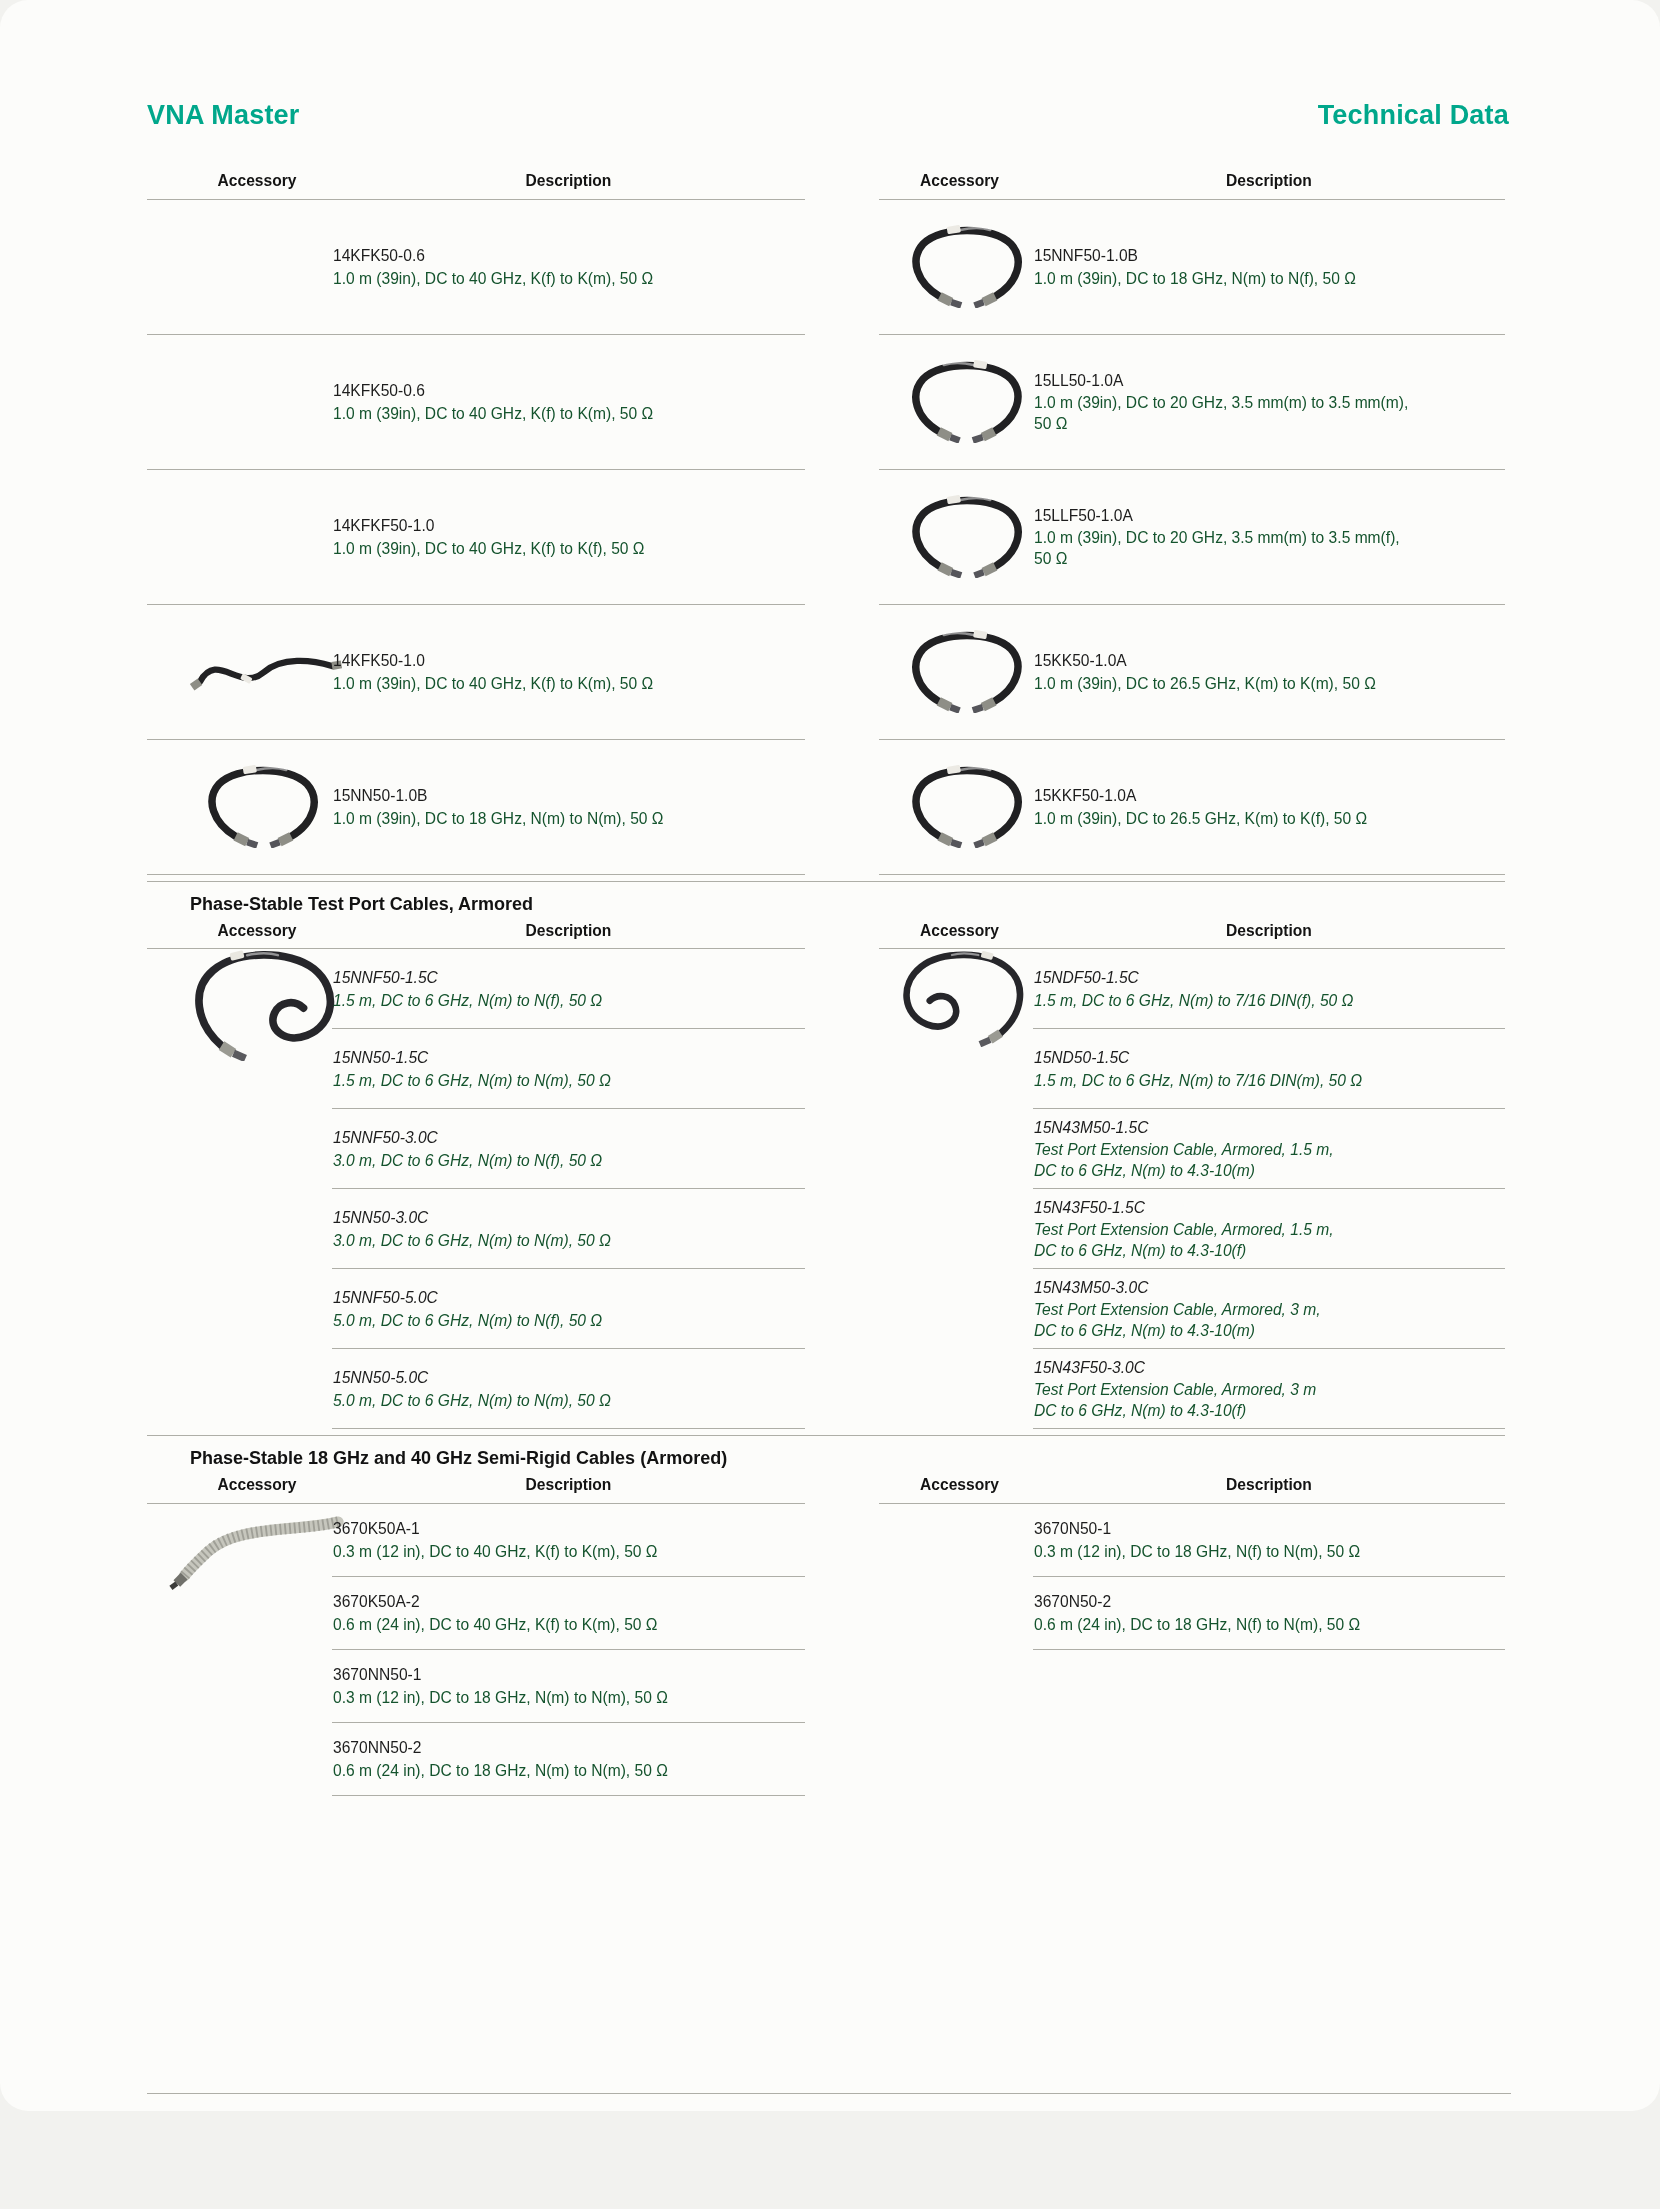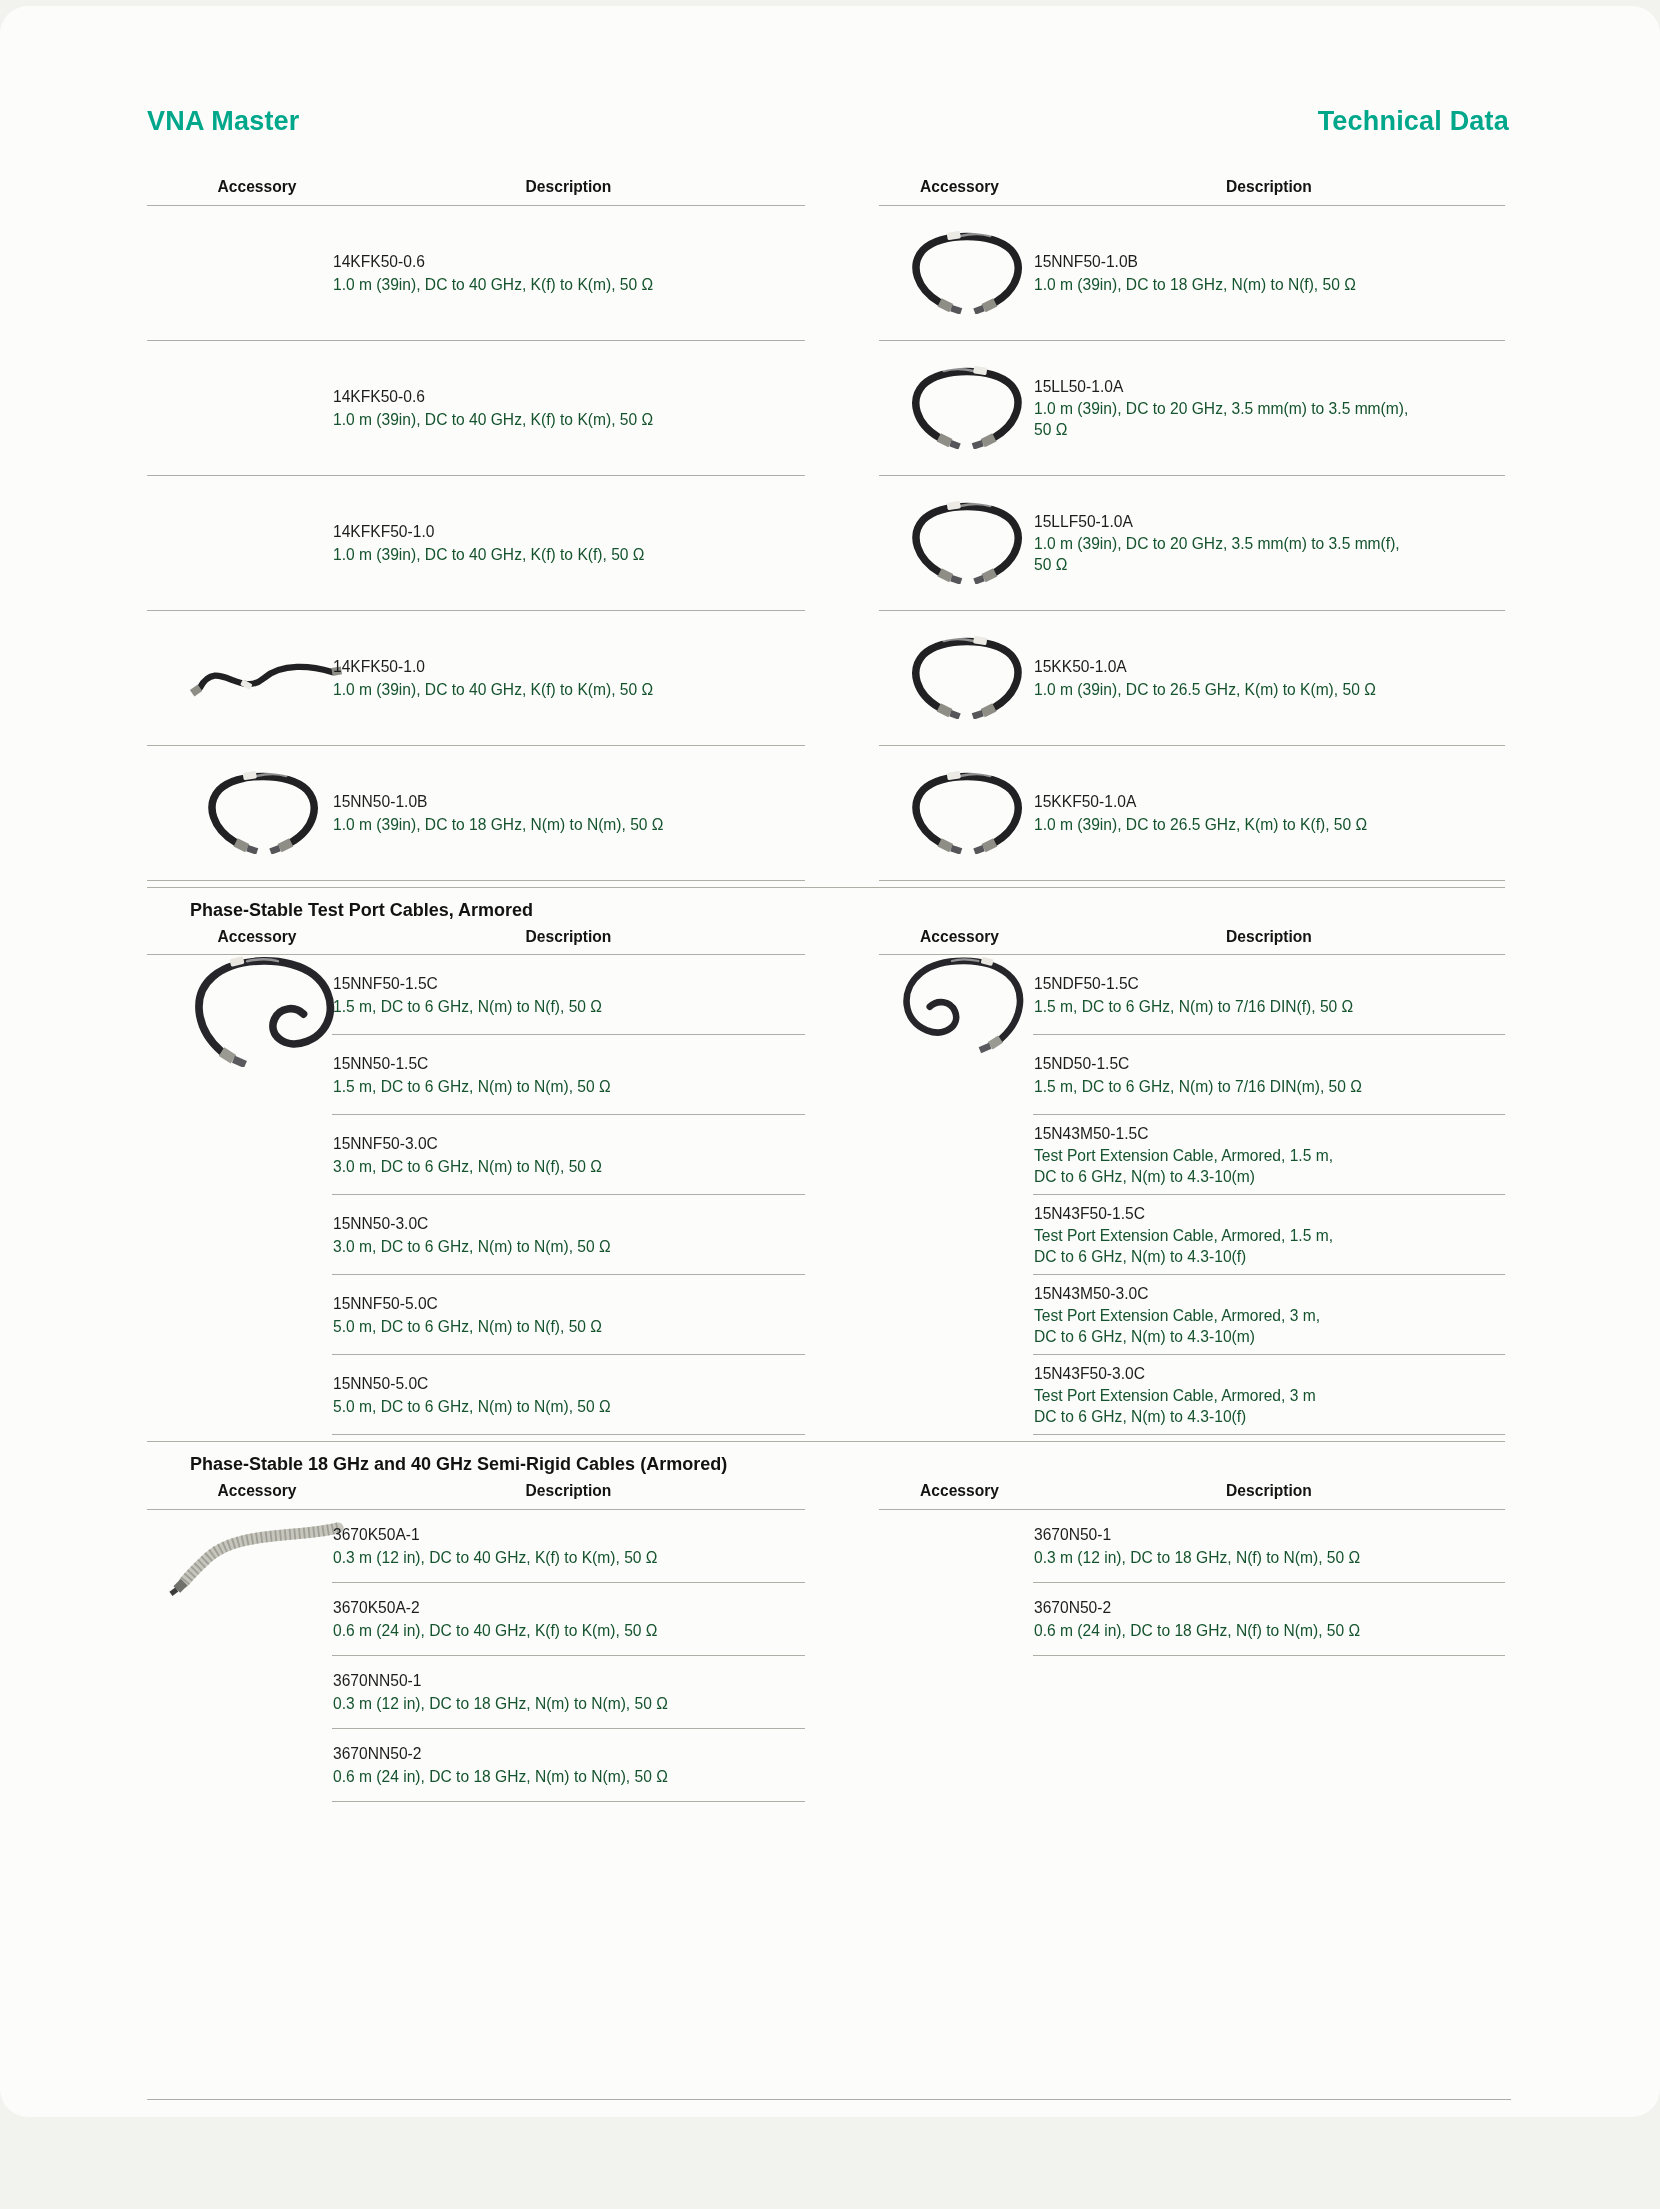--- a/index.html
+++ b/index.html
@@ -7,21 +7,21 @@
   body {
     font-family: "Liberation Sans", sans-serif;
     background:#f2f2ef;
     color:#1c1c1c;
   }
   .page {
     position:relative;
     width:1660px; height:2111px;
     background:#fcfcfa;
     overflow:hidden;
-    margin:6px auto;
+    margin:0 auto;
     border-radius:28px;
   }
   
   .hdr {
     display:flex; justify-content:space-between; align-items:baseline;
     padding:100px 151px 0 147px;
   }
   .hdr .h-txt {
     font-size:27px; font-weight:bold; color:#00a78b; letter-spacing:0.2px;
   }
@@ -43,21 +43,21 @@
     border-bottom:0.9px solid #aeaea7;
   }
   .tbl-l th:first-child, .tbl-l td.acc { padding-left:35px; }
   .tbl-r th:first-child, .tbl-r td.acc { padding-left:7px; }
   td { vertical-align:middle; }
   .mdl { font-size:15.6px; line-height:1.55; color:#1d1d1d; }
   .dtl { font-size:15.6px; line-height:1.32; color:#14532d; white-space:pre-line; }
   
   .s1 td { height:135px; border-bottom:0.9px solid #aeaea7; }
   
-  .s2 td.dsc { height:80px; border-bottom:0.9px solid #aeaea7; }
+  .s2 td.dsc { height:80px; border-bottom:0.9px solid #aeaea7;font-style:italic; }
   .s2 td.acc { vertical-align:top; }
   
   .s3 td.dsc { height:73px; border-bottom:0.9px solid #aeaea7; }
   .s3 td.acc { vertical-align:top; padding-top:5.2px; }
   .divider { border-top:0.9px solid #aeaea7; margin:6px 0 8.6px 0; width:1358px; }
   
   .cable-img { display:block; }
   .img-loop { width:144px; height:83px; margin-left:8.6px; }
   .img-s    { width:164px; height:55px; margin-left:1.7px; }
   .img-armored { width:163px; height:111px; margin-left:5.2px; }

